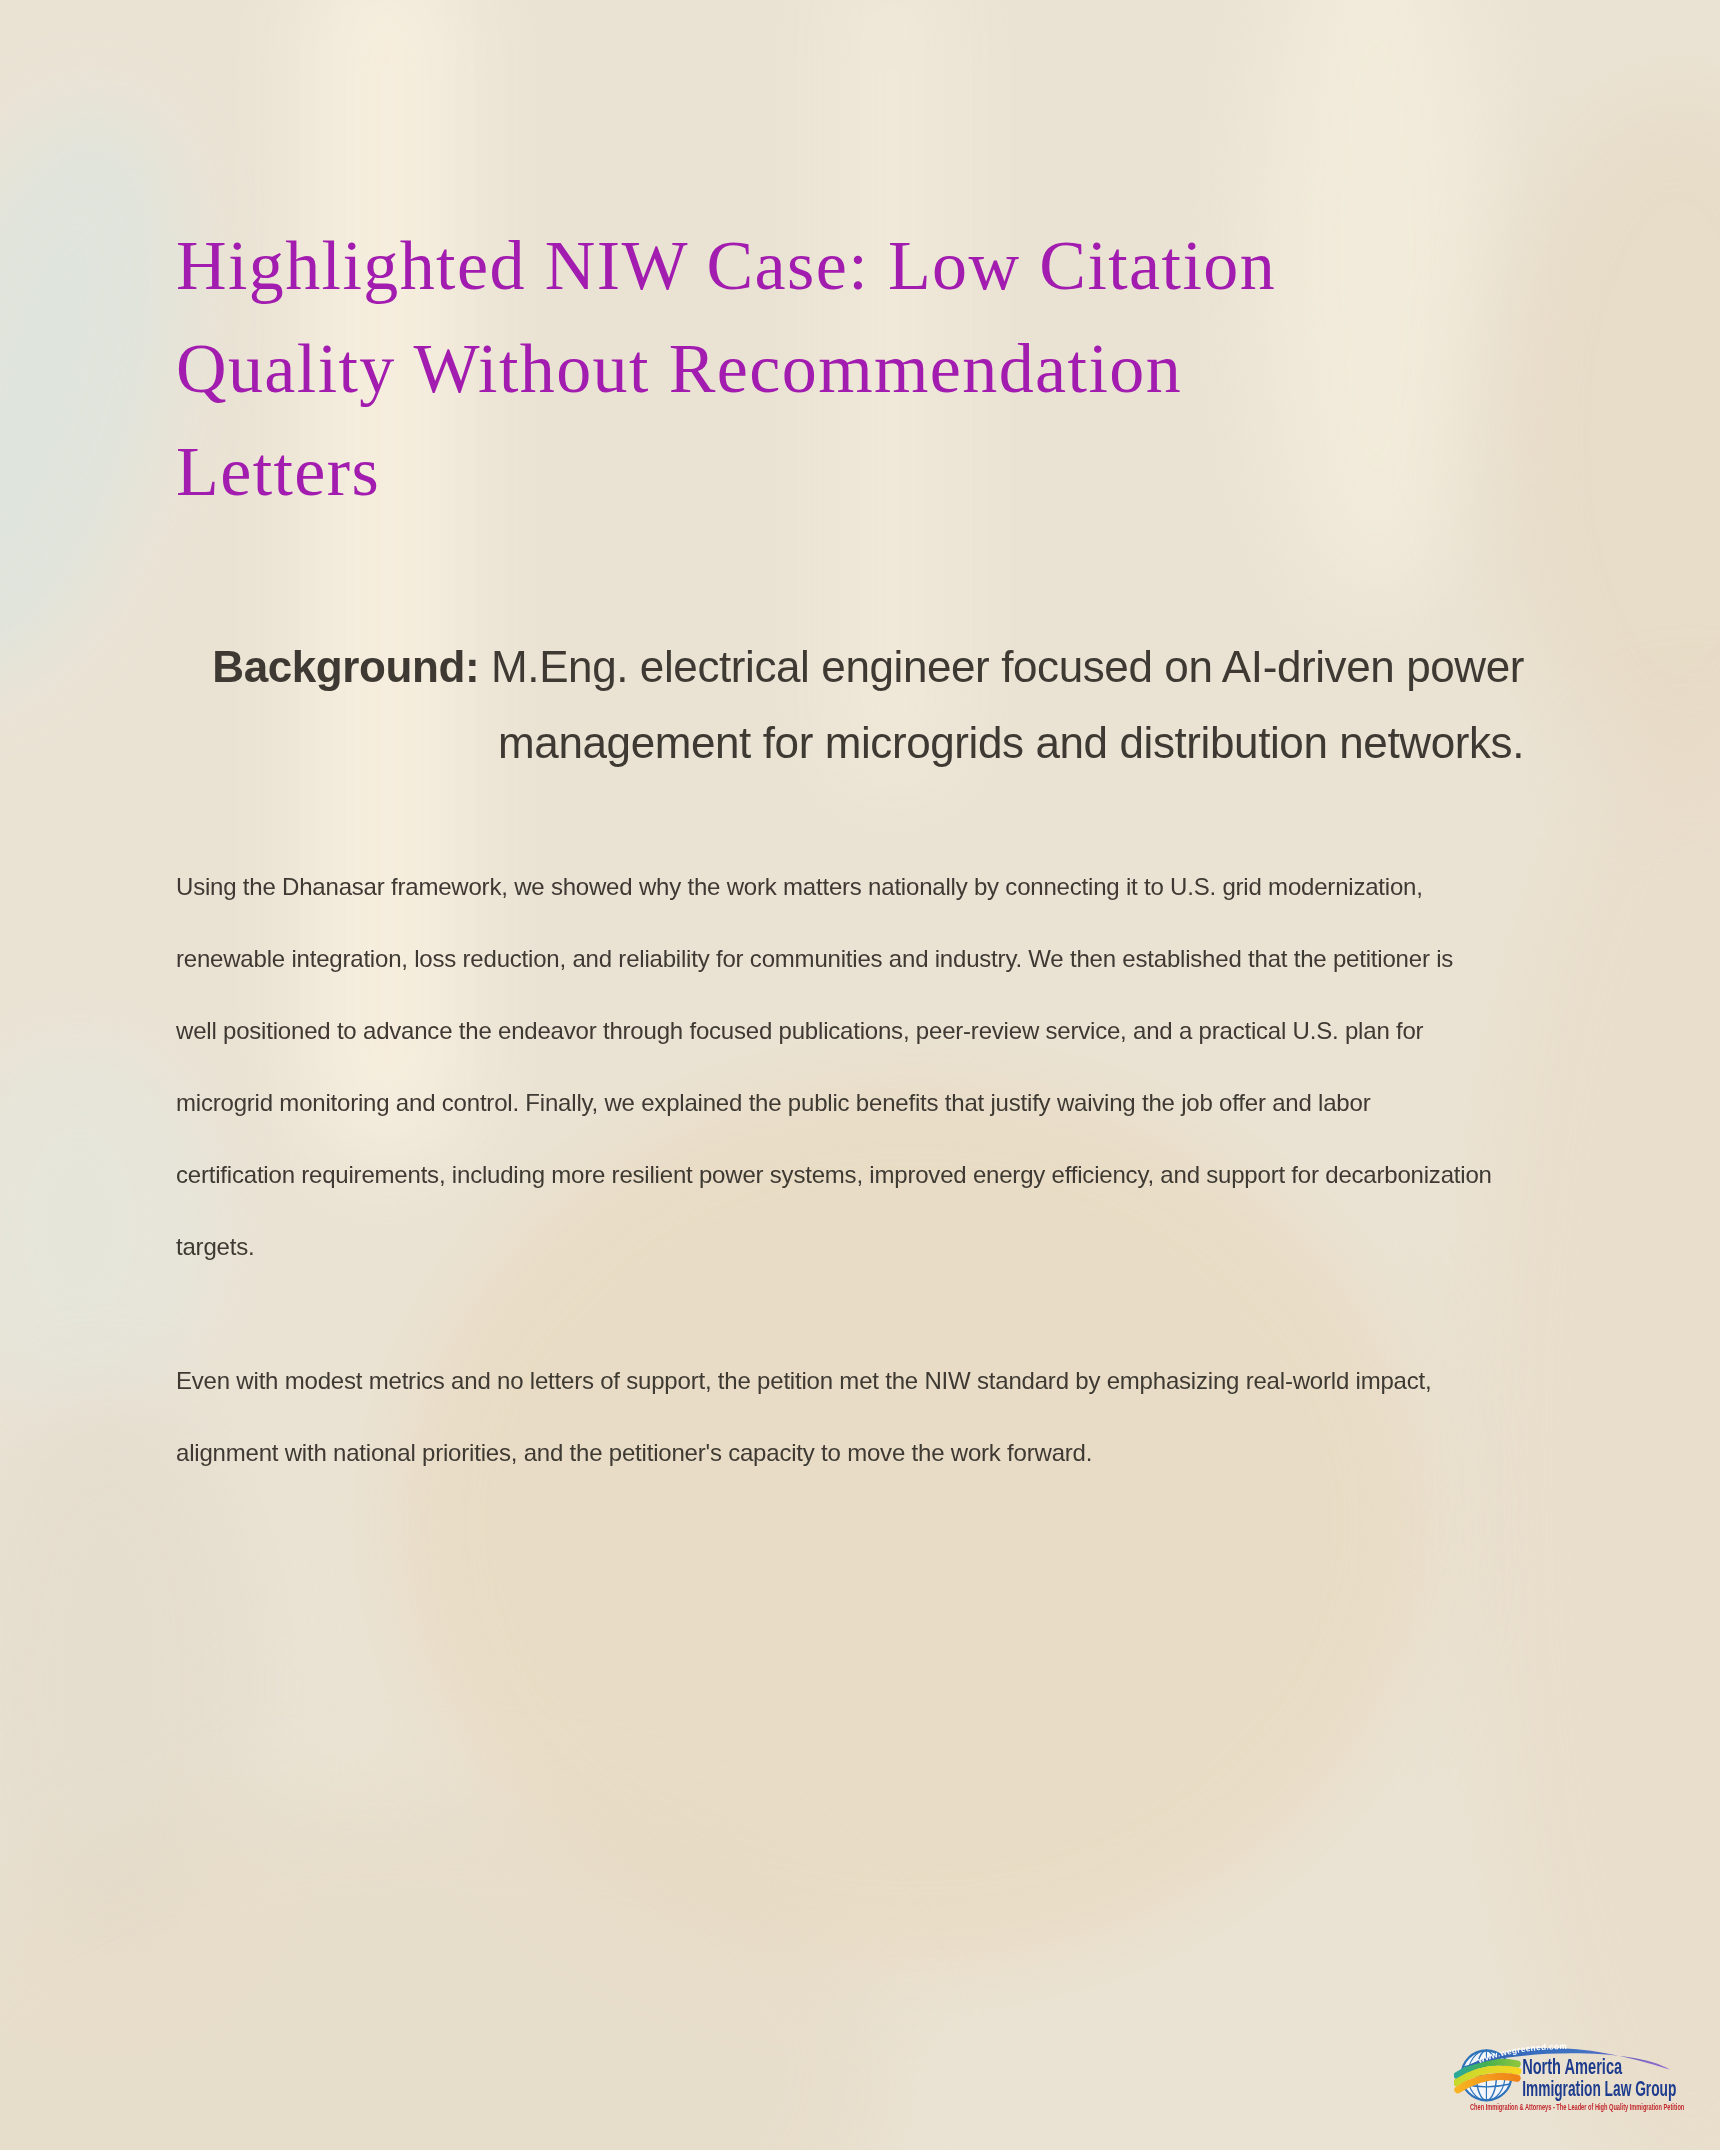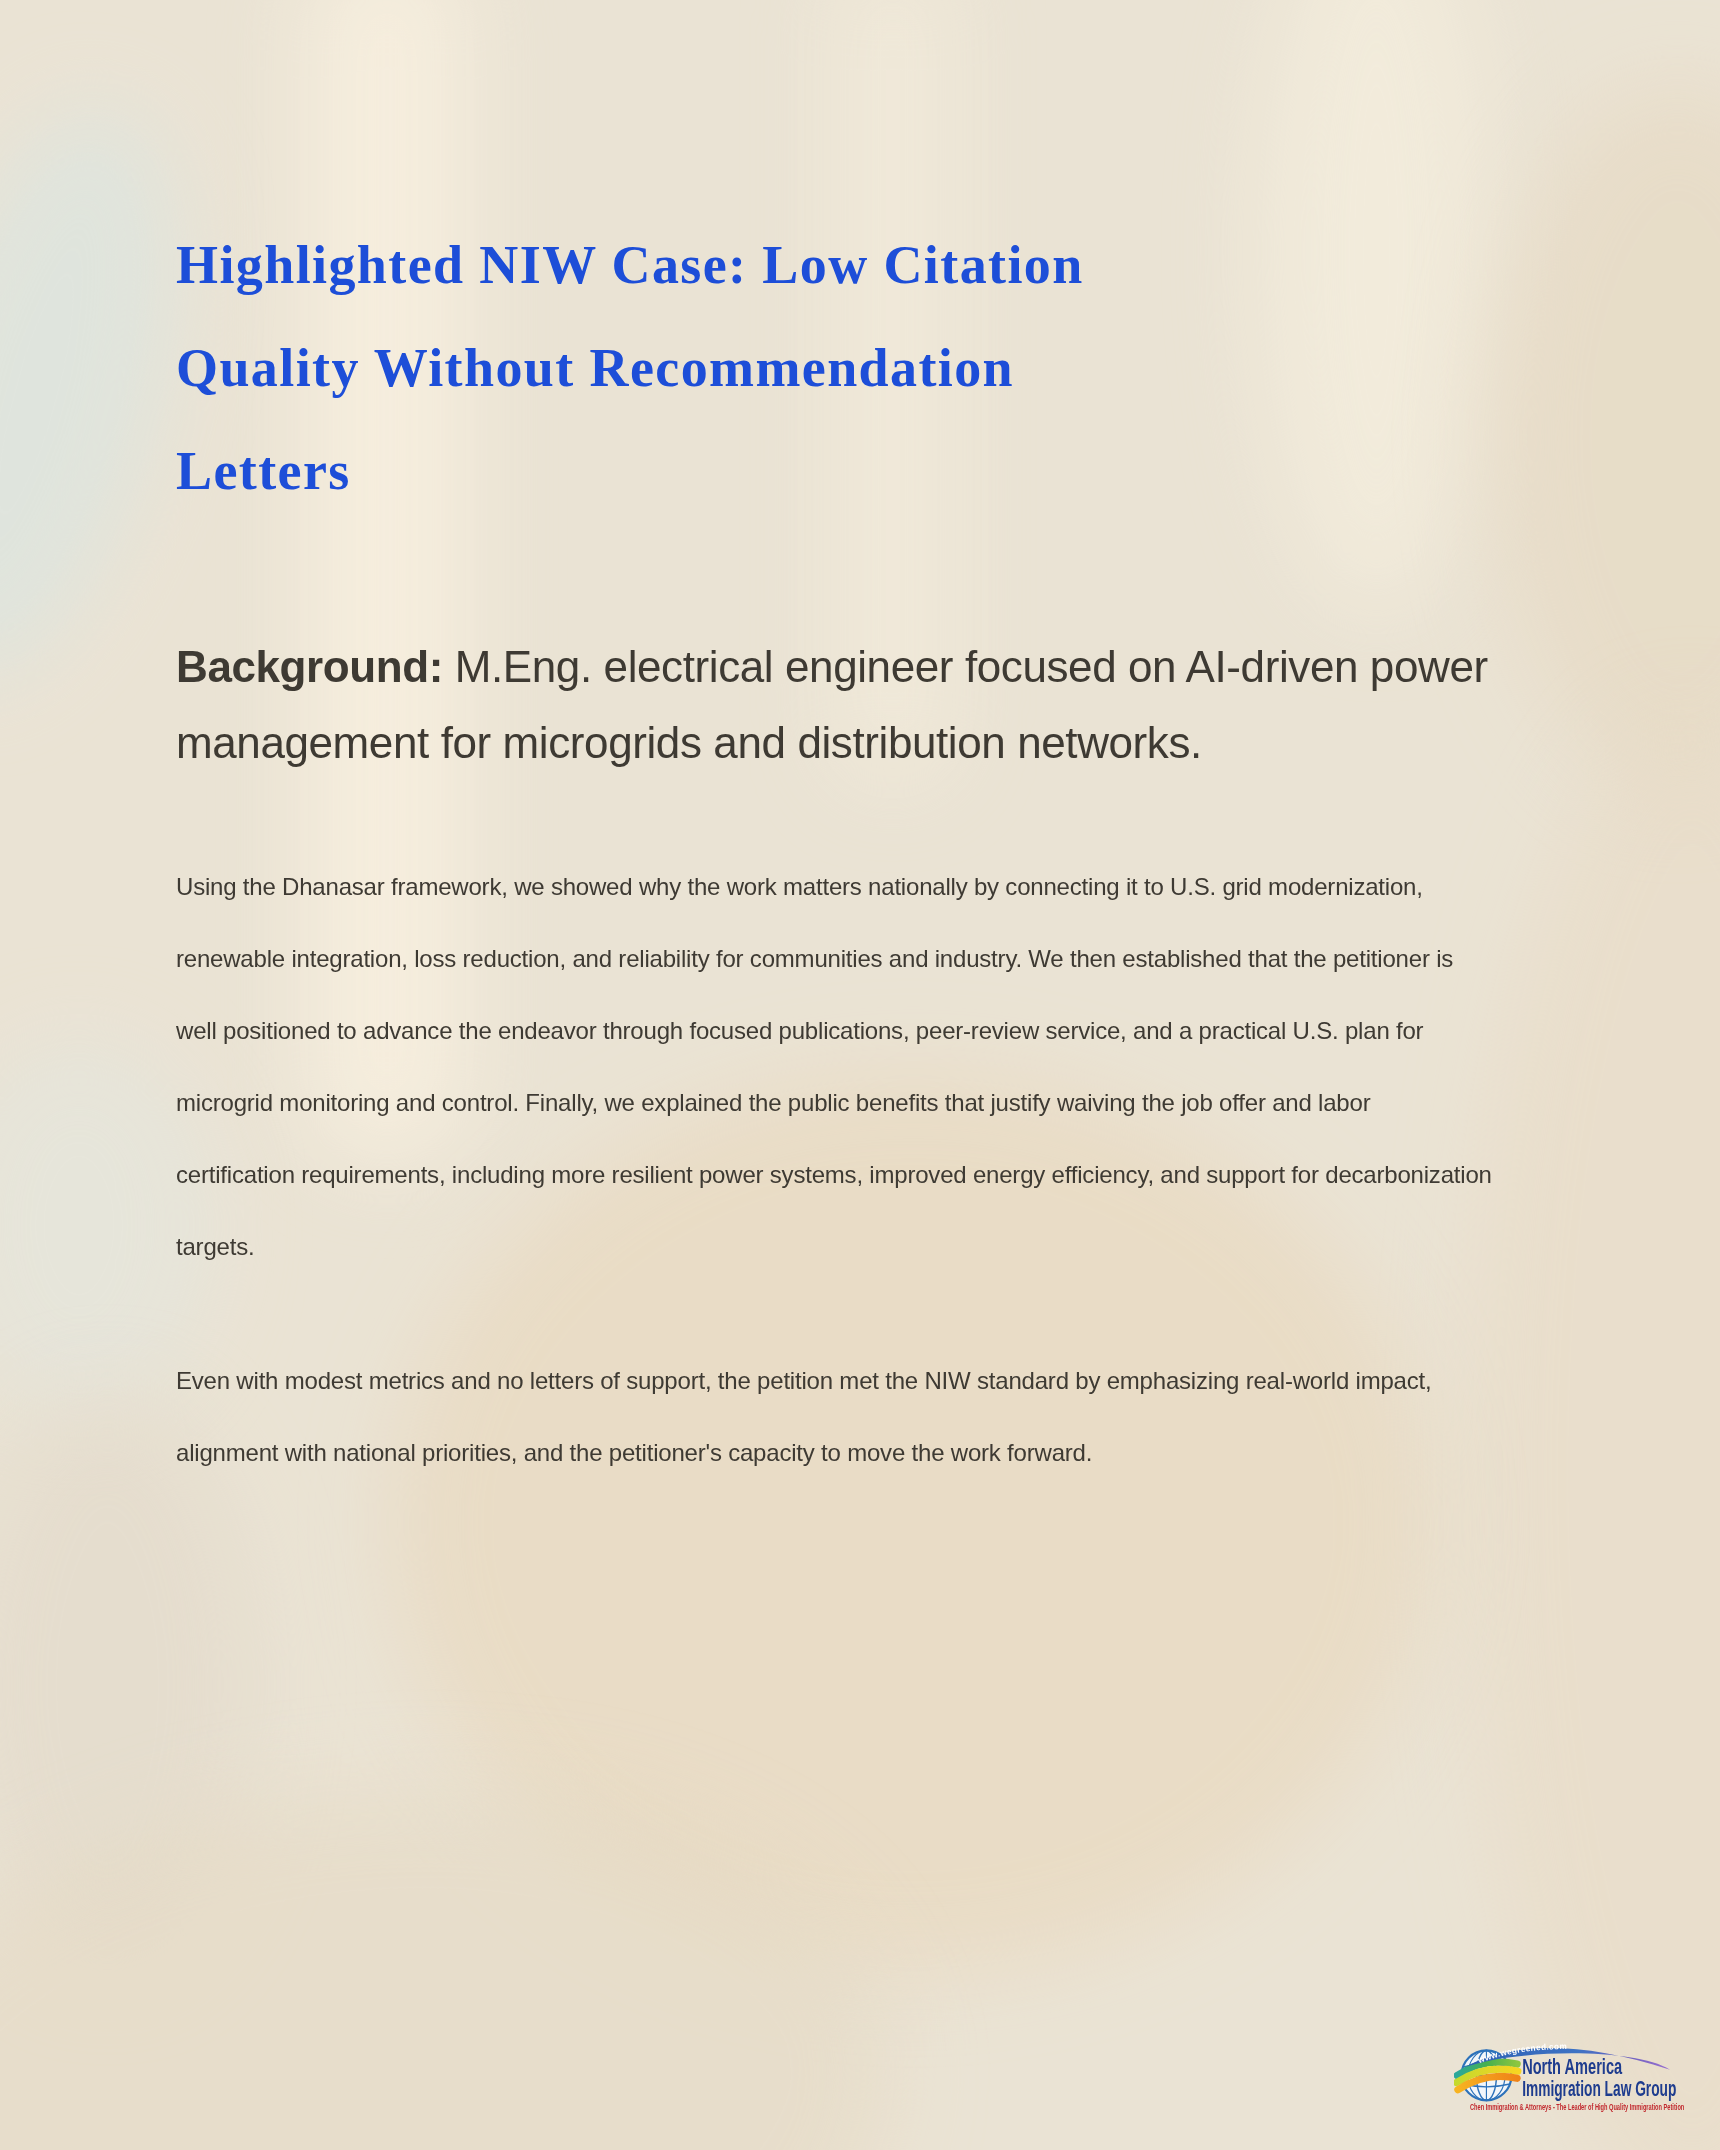--- a/index.html
+++ b/index.html
@@ -25,30 +25,30 @@
   .b-desk-diag    { left:-179px; top:1792px; width:1075px; height:645px;  background:rgba(226,211,188,0.55); transform:rotate(-7deg); }
   .veil { position:absolute; inset:0; background:rgba(241,234,220,0.25); }
 
   
   .content {
     position:absolute; left:176px; top:214px; width:1348px; z-index:2;
     color:#3e3a33;
   }
   .title {
     font-family:"Liberation Serif", "DejaVu Serif", serif;
-    font-weight:700;
-    color:#1d4ed8;
-    font-size:54px; line-height:103px; letter-spacing:1.4px;
+    font-weight:400;
+    color:#a21caf;
+    font-size:70px; line-height:103px; letter-spacing:1.4px;
     margin:0;
   }
   .lead {
     font-size:44px; line-height:76px; letter-spacing:-0.4px;
     margin:0;
   }
-  .lead.first { margin-top:106px; }
+  .lead.first { margin-top:106px;text-align:right; }
   .lead.second { margin-top:75px; }
   .lead strong { font-weight:700; }
   .body-para {
     font-size:24px; line-height:72px; letter-spacing:-0.2px;
     max-width:1319px;
     margin:70px 0 0 0;
   }
   .body-para.last { margin-top:62px; }
 
   

